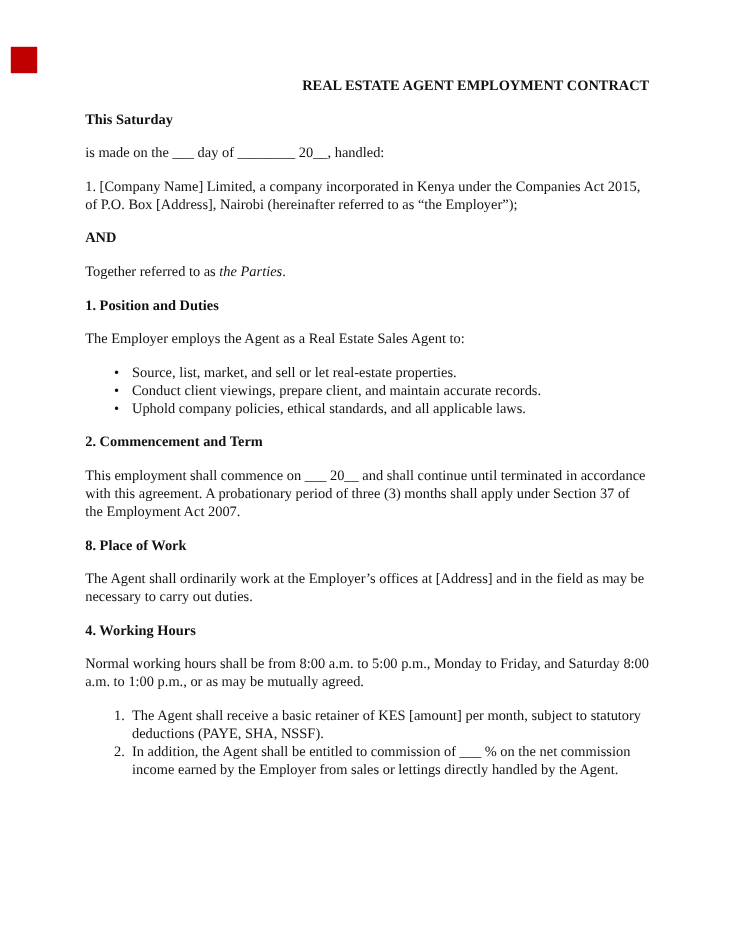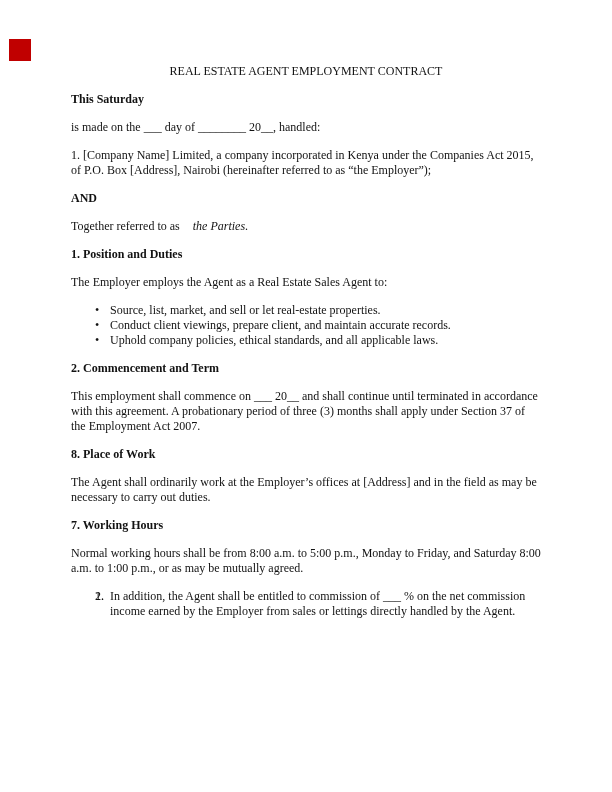--- a/index.html
+++ b/index.html
@@ -21,27 +21,27 @@
     left: 9px; top: 39px;
     width: 22px; height: 22px;
     background: #c00000;
   }
   .content {
     padding: 64px 71px 0 71px;
     font-size: 12px;
     line-height: 15px;
   }
   .doc-title {
-    text-align: center;
-    font-weight: normal;
+    text-align: right;
+    font-weight: bold;
     margin: 0 0 13px 0;
   }
   p.para { margin: 0 0 13px 0; }
   .bold { font-weight: bold; }
-  .italic { font-style: italic; margin-left: 10px; }
+  .italic { font-style: italic; }
   .list { margin: 0 0 13px 0; }
   .li { position: relative; padding-left: 39px; margin: 0; }
   .li .mk { position: absolute; left: 24px; top: 0; }
 </style>
 </head>
 <body>
 
 <div class="page">
   <div class="corner-marker"></div>
 
@@ -77,27 +77,28 @@
         <span>Uphold company policies, ethical standards, and all applicable laws.</span>
       </div>
     </div>
 
     <p class="para bold">2. Commencement and Term</p>
     <p class="para">This employment shall commence on ___ 20__ and shall continue until terminated in accordance with this agreement. A probationary period of three (3) months shall apply under Section 37 of the Employment Act 2007.</p>
 
     <p class="para bold">8. Place of Work</p>
     <p class="para">The Agent shall ordinarily work at the Employer’s offices at [Address] and in the field as may be necessary to carry out duties.</p>
 
-    <p class="para bold">7. Working Hours</p>
+    <p class="para bold">4. Working Hours</p>
     <p class="para">Normal working hours shall be from 8:00 a.m. to 5:00 p.m., Monday to Friday, and Saturday 8:00 a.m. to 1:00 p.m., or as may be mutually agreed.</p>
 
 
     <div class="list">
       <div class="li">
         <span class="mk">1.</span>
+        <span>The Agent shall receive a basic retainer of KES [amount] per month, subject to statutory deductions (PAYE, SHA, NSSF).</span>
       </div>
       <div class="li">
         <span class="mk">2.</span>
         <span>In addition, the Agent shall be entitled to commission of ___ % on the net commission income earned by the Employer from sales or lettings directly handled by the Agent.</span>
       </div>
     </div>
 
   </div>
 </div>
 

